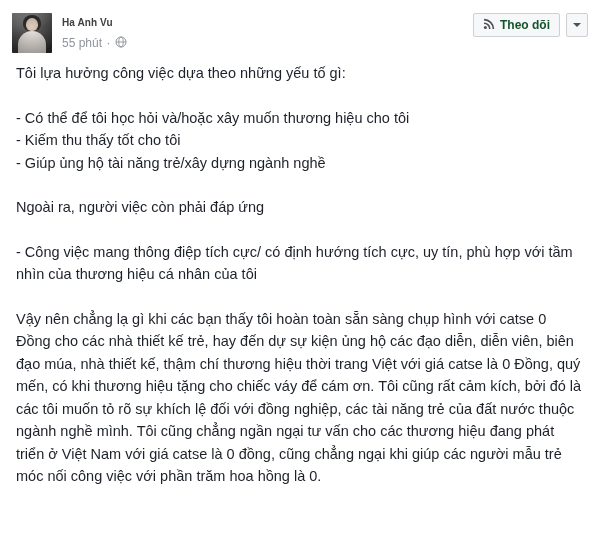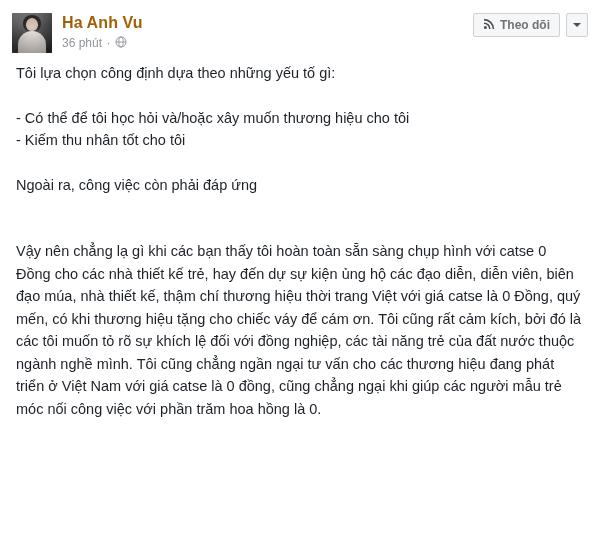--- a/index.html
+++ b/index.html
@@ -74,23 +74,23 @@
     height: 100%;
     background: radial-gradient(circle at 50% 35%, rgba(255,255,255,0.12), rgba(0,0,0,0.35) 85%);
   }
   .name-block {
     margin-left: 10px;
     flex: 1 1 auto;
     min-width: 0;
     padding-top: 1px;
   }
   .author-name {
-    font-size: 16px;
+    font-size: 10px;
     font-weight: bold;
-    color: #a16207;
+    color: #404040;
     line-height: 19px;
     letter-spacing: 0.1px;
     cursor: pointer;
   }
   .meta-line {
     font-size: 12px;
     color: #90949c;
     line-height: 17px;
     margin-top: 3px;
   }
@@ -112,21 +112,21 @@
   .follow-btn {
     display: inline-flex;
     align-items: center;
     gap: 5px;
     height: 24px;
     padding: 0 9px;
     box-sizing: border-box;
     background: #f6f7f9;
     border: 1px solid #ced0d4;
     border-radius: 2px;
-    color: #737373;
+    color: #14532d;
     font-size: 12px;
     font-weight: bold;
     cursor: pointer;
     white-space: nowrap;
   }
   .menu-btn {
     width: 22px;
     height: 24px;
     box-sizing: border-box;
     background: #f6f7f9;
@@ -169,21 +169,21 @@
     <div class="avatar">
       <div class="av-body"></div>
       <div class="av-hair"></div>
       <div class="av-head"></div>
       <div class="av-shadow"></div>
     </div>
 
     <div class="name-block">
       <div class="author-name">Ha Anh Vu</div>
       <div class="meta-line">
-        <span>36 phút</span>
+        <span>55 phút</span>
         <span class="meta-sep">·</span>
         <span class="globe-icon">
           <svg width="12" height="12" viewBox="0 0 12 12" aria-hidden="true">
             <circle cx="6" cy="6" r="5" fill="none" stroke="#90949c" stroke-width="1"></circle>
             <ellipse cx="6" cy="6" rx="2.2" ry="5" fill="none" stroke="#90949c" stroke-width="0.9"></ellipse>
             <line x1="1" y1="6" x2="11" y2="6" stroke="#90949c" stroke-width="0.9"></line>
           </svg>
         </span>
       </div>
     </div>
@@ -201,29 +201,31 @@
       </div>
       <div class="menu-btn">
         <span class="chevron"></span>
       </div>
     </div>
 
   </div>
 
   <div class="post-body">
 
-    <div class="para">Tôi lựa chọn công định dựa theo những yếu tố gì:</div>
+    <div class="para">Tôi lựa hưởng công việc dựa theo những yếu tố gì:</div>
     <div class="spacer-line"></div>
 
     <div class="para">- Có thể để tôi học hỏi và/hoặc xây muốn thương hiệu cho tôi</div>
-    <div class="para">- Kiếm thu nhân tốt cho tôi</div>
-
-    <div class="spacer-line"></div>
-    <div class="para">Ngoài ra, công việc còn phải đáp ứng</div>
-    <div class="spacer-line"></div>
-
+    <div class="para">- Kiếm thu thấy tốt cho tôi</div>
+    <div class="para">- Giúp ủng hộ tài năng trẻ/xây dựng ngành nghề</div>
+
+    <div class="spacer-line"></div>
+    <div class="para">Ngoài ra, người việc còn phải đáp ứng</div>
+    <div class="spacer-line"></div>
+
+    <div class="para">- Công việc mang thông điệp tích cực/ có định hướng tích cực, uy tín, phù hợp với tầm nhìn của thương hiệu cá nhân của tôi</div>
 
     <div class="spacer-line"></div>
     <div class="para">Vậy nên chẳng lạ gì khi các bạn thấy tôi hoàn toàn sẵn sàng chụp hình với catse 0 Đồng cho các nhà thiết kế trẻ, hay đến dự sự kiện ủng hộ các đạo diễn, diễn viên, biên đạo múa, nhà thiết kế, thậm chí thương hiệu thời trang Việt với giá catse là 0 Đồng, quý mến, có khi thương hiệu tặng cho chiếc váy để cám ơn. Tôi cũng rất cảm kích, bởi đó là các tôi muốn tỏ rõ sự khích lệ đối với đồng nghiệp, các tài năng trẻ của đất nước thuộc ngành nghề mình. Tôi cũng chẳng ngần ngại tư vấn cho các thương hiệu đang phát triển ở Việt Nam với giá catse là 0 đồng, cũng chẳng ngại khi giúp các người mẫu trẻ móc nối công việc với phần trăm hoa hồng là 0.</div>
 
   </div>
 
 </div>
 
 </body></html>

